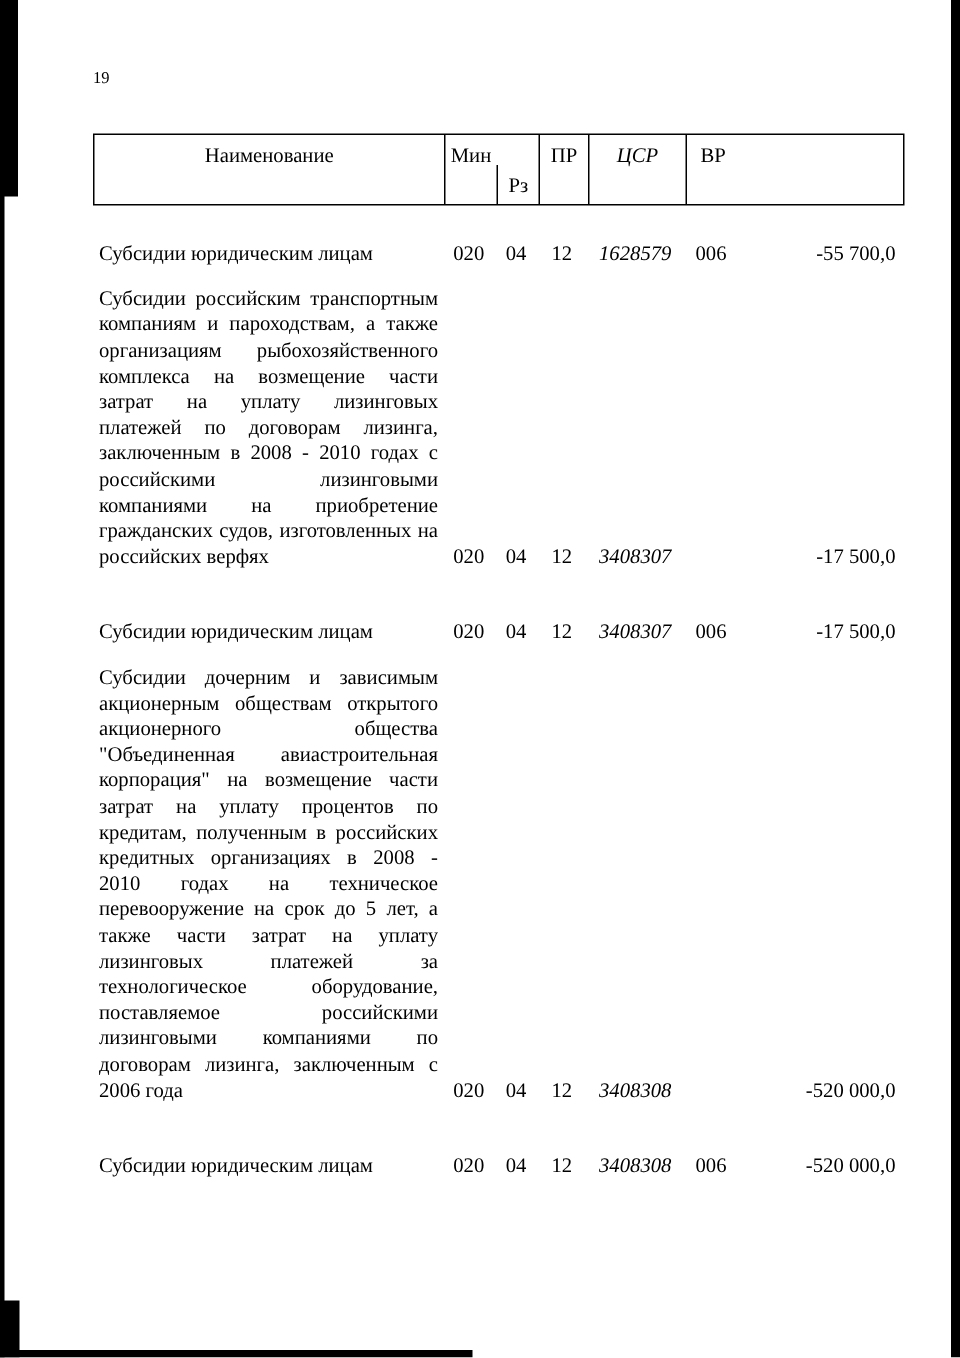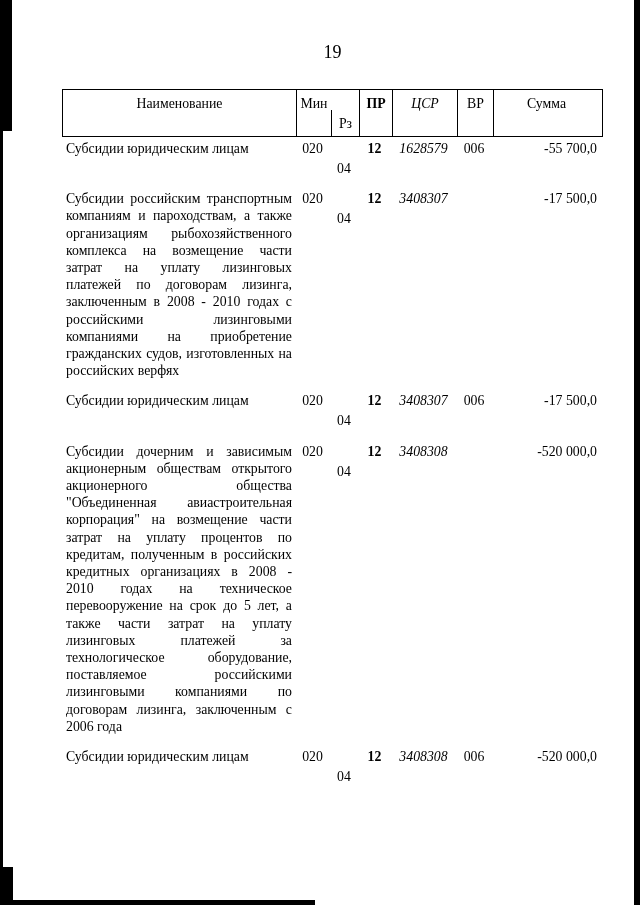--- a/index.html
+++ b/index.html
@@ -25,22 +25,21 @@
   .artifact-left-line   { left: 0;   top: 0;     width: 3px;  height: 905px; }
   .artifact-left-bottom { left: 0;   top: 867px; width: 13px; height: 38px; }
   .artifact-right-line  { left: 634px; top: 0;   width: 6px;  height: 905px; }
   .artifact-bottom-strip{ left: 0;   top: 900px; width: 315px; height: 5px; }
 
   .page-number {
     position: absolute;
     top: 44px;
     left: 62px;
     width: 541px;
-    text-align: center;
-    font-size: 18px;
+    font-size: 11px;
     line-height: 17px;
     font-family: Liberation Serif, serif;
   }
 
   .doc-table {
     position: absolute;
     left: 62px;
     top: 89px;
     width: 541px;
   }
@@ -57,34 +56,34 @@
     font-size: 13.8px;
     line-height: 17px;
     padding: 5px 1px 4px 1px;
   }
   .th + .th { border-left: 1px solid #000; text-align: center; }
 
   .tbody { padding-top: 3px; }
 
   .row {
     display: flex;
-    align-items: flex-start;
+    align-items: flex-end;
     margin-bottom: 13px;
   }
   .td {
     flex: 0 0 auto;
     box-sizing: border-box;
     font-size: 13.8px;
     line-height: 17.2px;
   }
 
   .col-name  { width: 233px; }
   .col-min   { width: 35px;  text-align: center; white-space: nowrap; }
   .col-rz    { width: 28px;  text-align: center; white-space: nowrap; margin-top: 20px; }
-  .col-pr    { width: 33px;  text-align: center; white-space: nowrap; font-weight: bold; }
+  .col-pr    { width: 33px;  text-align: center; white-space: nowrap; }
   .col-tsr   { width: 65px;  text-align: center; white-space: nowrap; font-style: italic; }
   .col-vr    { width: 36px;  text-align: center; white-space: nowrap; }
   .col-summa { width: 111px; text-align: right; padding-right: 6px; white-space: nowrap; }
 
   .td.col-name {
     padding: 0 3px 0 4px;
     text-align: justify;
     text-align-last: left;
   }
 </style>
@@ -103,21 +102,20 @@
 
   <div class="doc-table">
 
     <div class="thead">
       <div class="th col-name">Наименование</div>
       <div class="th col-min">Мин</div>
       <div class="th col-rz">Рз</div>
       <div class="th col-pr">ПР</div>
       <div class="th col-tsr">ЦСР</div>
       <div class="th col-vr">ВР</div>
-      <div class="th col-summa">Сумма</div>
     </div>
 
     <div class="tbody">
 
       <div class="row">
         <div class="td col-name">Субсидии юридическим лицам</div>
         <div class="td col-min">020</div>
         <div class="td col-rz">04</div>
         <div class="td col-pr">12</div>
         <div class="td col-tsr">1628579</div>

